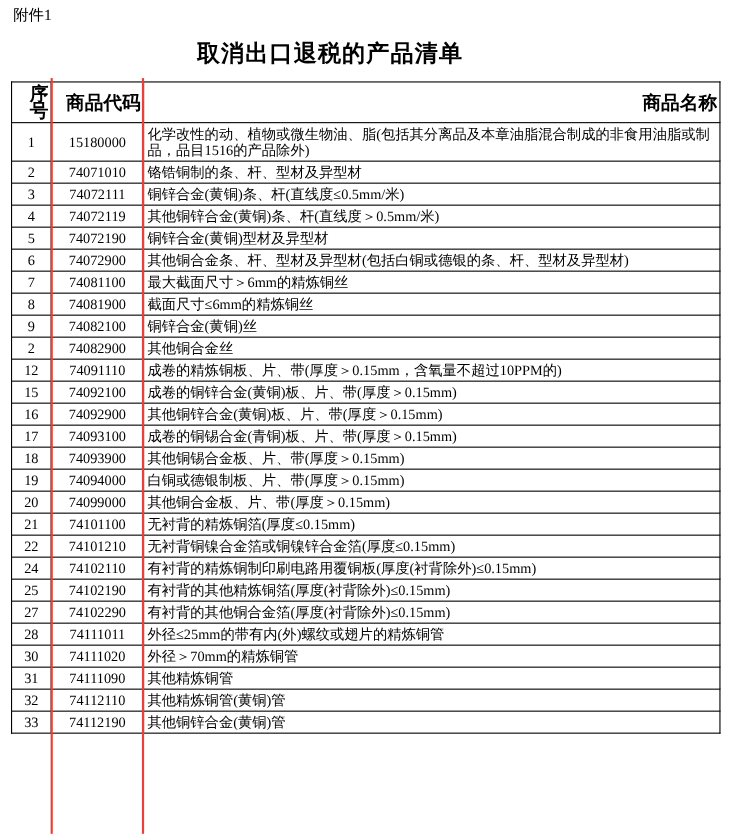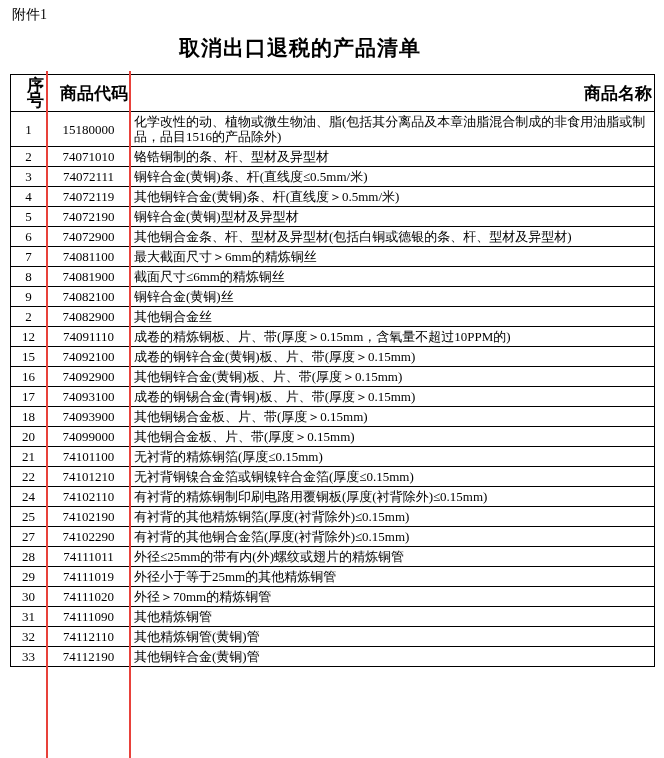--- a/index.html
+++ b/index.html
@@ -177,20 +177,25 @@
           <td class="seq">17</td>
           <td class="code">74093100</td>
           <td class="name">成卷的铜锡合金(青铜)板、片、带(厚度＞0.15mm)</td>
         </tr>
         <tr>
           <td class="seq">18</td>
           <td class="code">74093900</td>
           <td class="name">其他铜锡合金板、片、带(厚度＞0.15mm)</td>
         </tr>
         <tr>
+          <td class="seq">19</td>
+          <td class="code">74094000</td>
+          <td class="name">白铜或德银制板、片、带(厚度＞0.15mm)</td>
+        </tr>
+        <tr>
           <td class="seq">20</td>
           <td class="code">74099000</td>
           <td class="name">其他铜合金板、片、带(厚度＞0.15mm)</td>
         </tr>
         <tr>
           <td class="seq">21</td>
           <td class="code">74101100</td>
           <td class="name">无衬背的精炼铜箔(厚度≤0.15mm)</td>
         </tr>
         <tr>
@@ -212,25 +217,20 @@
           <td class="seq">27</td>
           <td class="code">74102290</td>
           <td class="name">有衬背的其他铜合金箔(厚度(衬背除外)≤0.15mm)</td>
         </tr>
         <tr>
           <td class="seq">28</td>
           <td class="code">74111011</td>
           <td class="name">外径≤25mm的带有内(外)螺纹或翅片的精炼铜管</td>
         </tr>
         <tr>
-          <td class="seq">29</td>
-          <td class="code">74111019</td>
-          <td class="name">外径小于等于25mm的其他精炼铜管</td>
-        </tr>
-        <tr>
           <td class="seq">30</td>
           <td class="code">74111020</td>
           <td class="name">外径＞70mm的精炼铜管</td>
         </tr>
         <tr>
           <td class="seq">31</td>
           <td class="code">74111090</td>
           <td class="name">其他精炼铜管</td>
         </tr>
         <tr>

